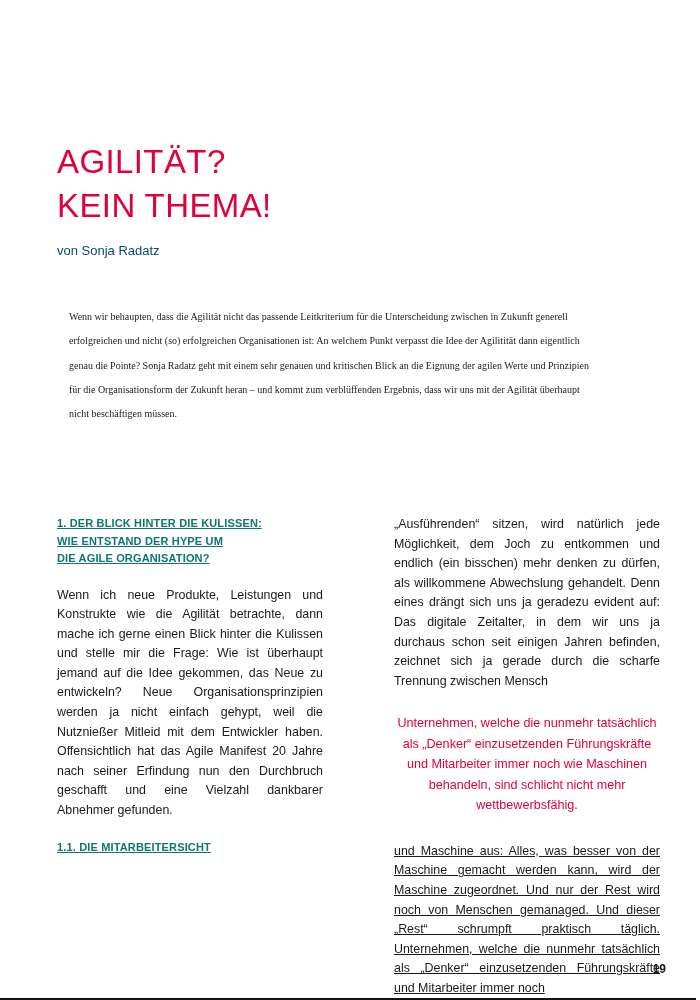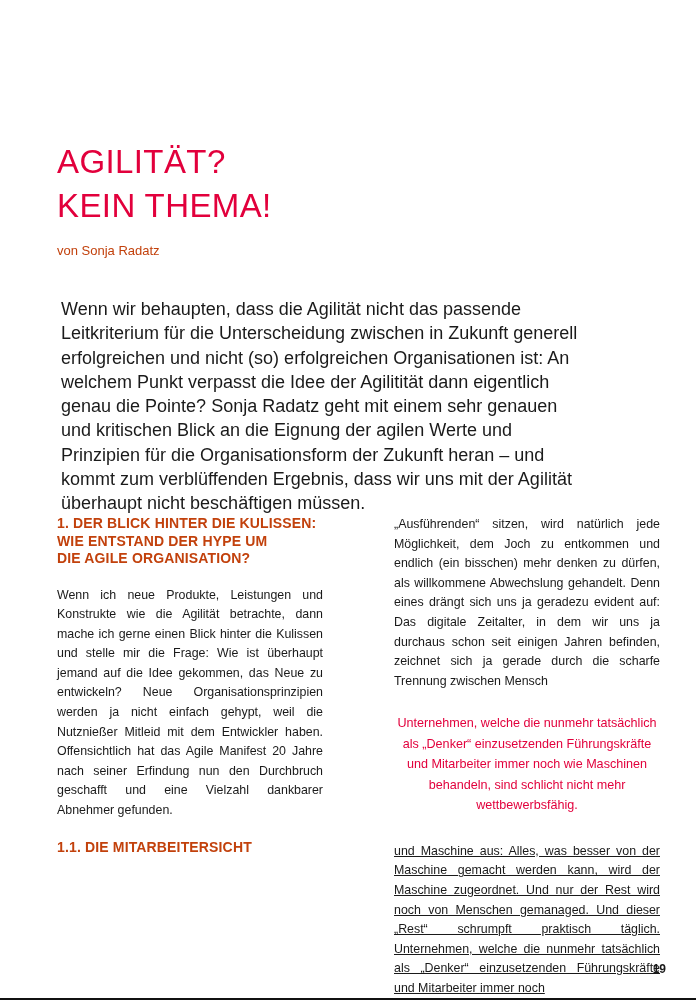--- a/index.html
+++ b/index.html
@@ -34,62 +34,64 @@
     line-height: 44px;
     font-weight: 300;
     letter-spacing: 0.4px;
     margin: 0;
     white-space: pre-line;
   }
   .byline {
     margin: 14px 0 0 0;
     font-size: 13px;
     line-height: 18px;
-    color: #c2410c;
+    color: #0c4a6e;
     font-weight: 400;
   }
 
   
   .lead {
     position: absolute;
     left: 57px;
     top: 293px;
     width: 525px;
-    font-size: 18px;
+    font-size: 10px;
     line-height: 24.3px;
     color: #1a1a1a;
     font-weight: 400;
-    margin: 4px;
+    margin: 12px;
+    font-family: Liberation Serif, serif;
   }
 
   
   .columns {
     position: absolute;
     left: 57px;
     top: 515px;
     width: 561px;
     height: 410px;
   }
   .col {
     position: absolute;
     top: 0;
     width: 266px;
   }
   .col-left  { left: 0; }
   .col-right { left: 295px; margin-left: 42px; }
 
   h2.section-head {
-    color: #c2410c;
-    font-size: 14px;
+    color: #0f766e;
+    font-size: 11px;
     line-height: 17.5px;
     font-weight: bold;
     letter-spacing: 0.15px;
     margin: 0 0 18px 0;
     white-space: pre-line;
     text-transform: uppercase;
+    text-decoration: underline;
   }
   h2.section-head.second {
     margin-top: 0;
     margin-bottom: 20px;
   }
   p.body {
     font-size: 12.4px;
     line-height: 19.6px;
     margin: 0 0 18px 0;
     text-align: justify;

